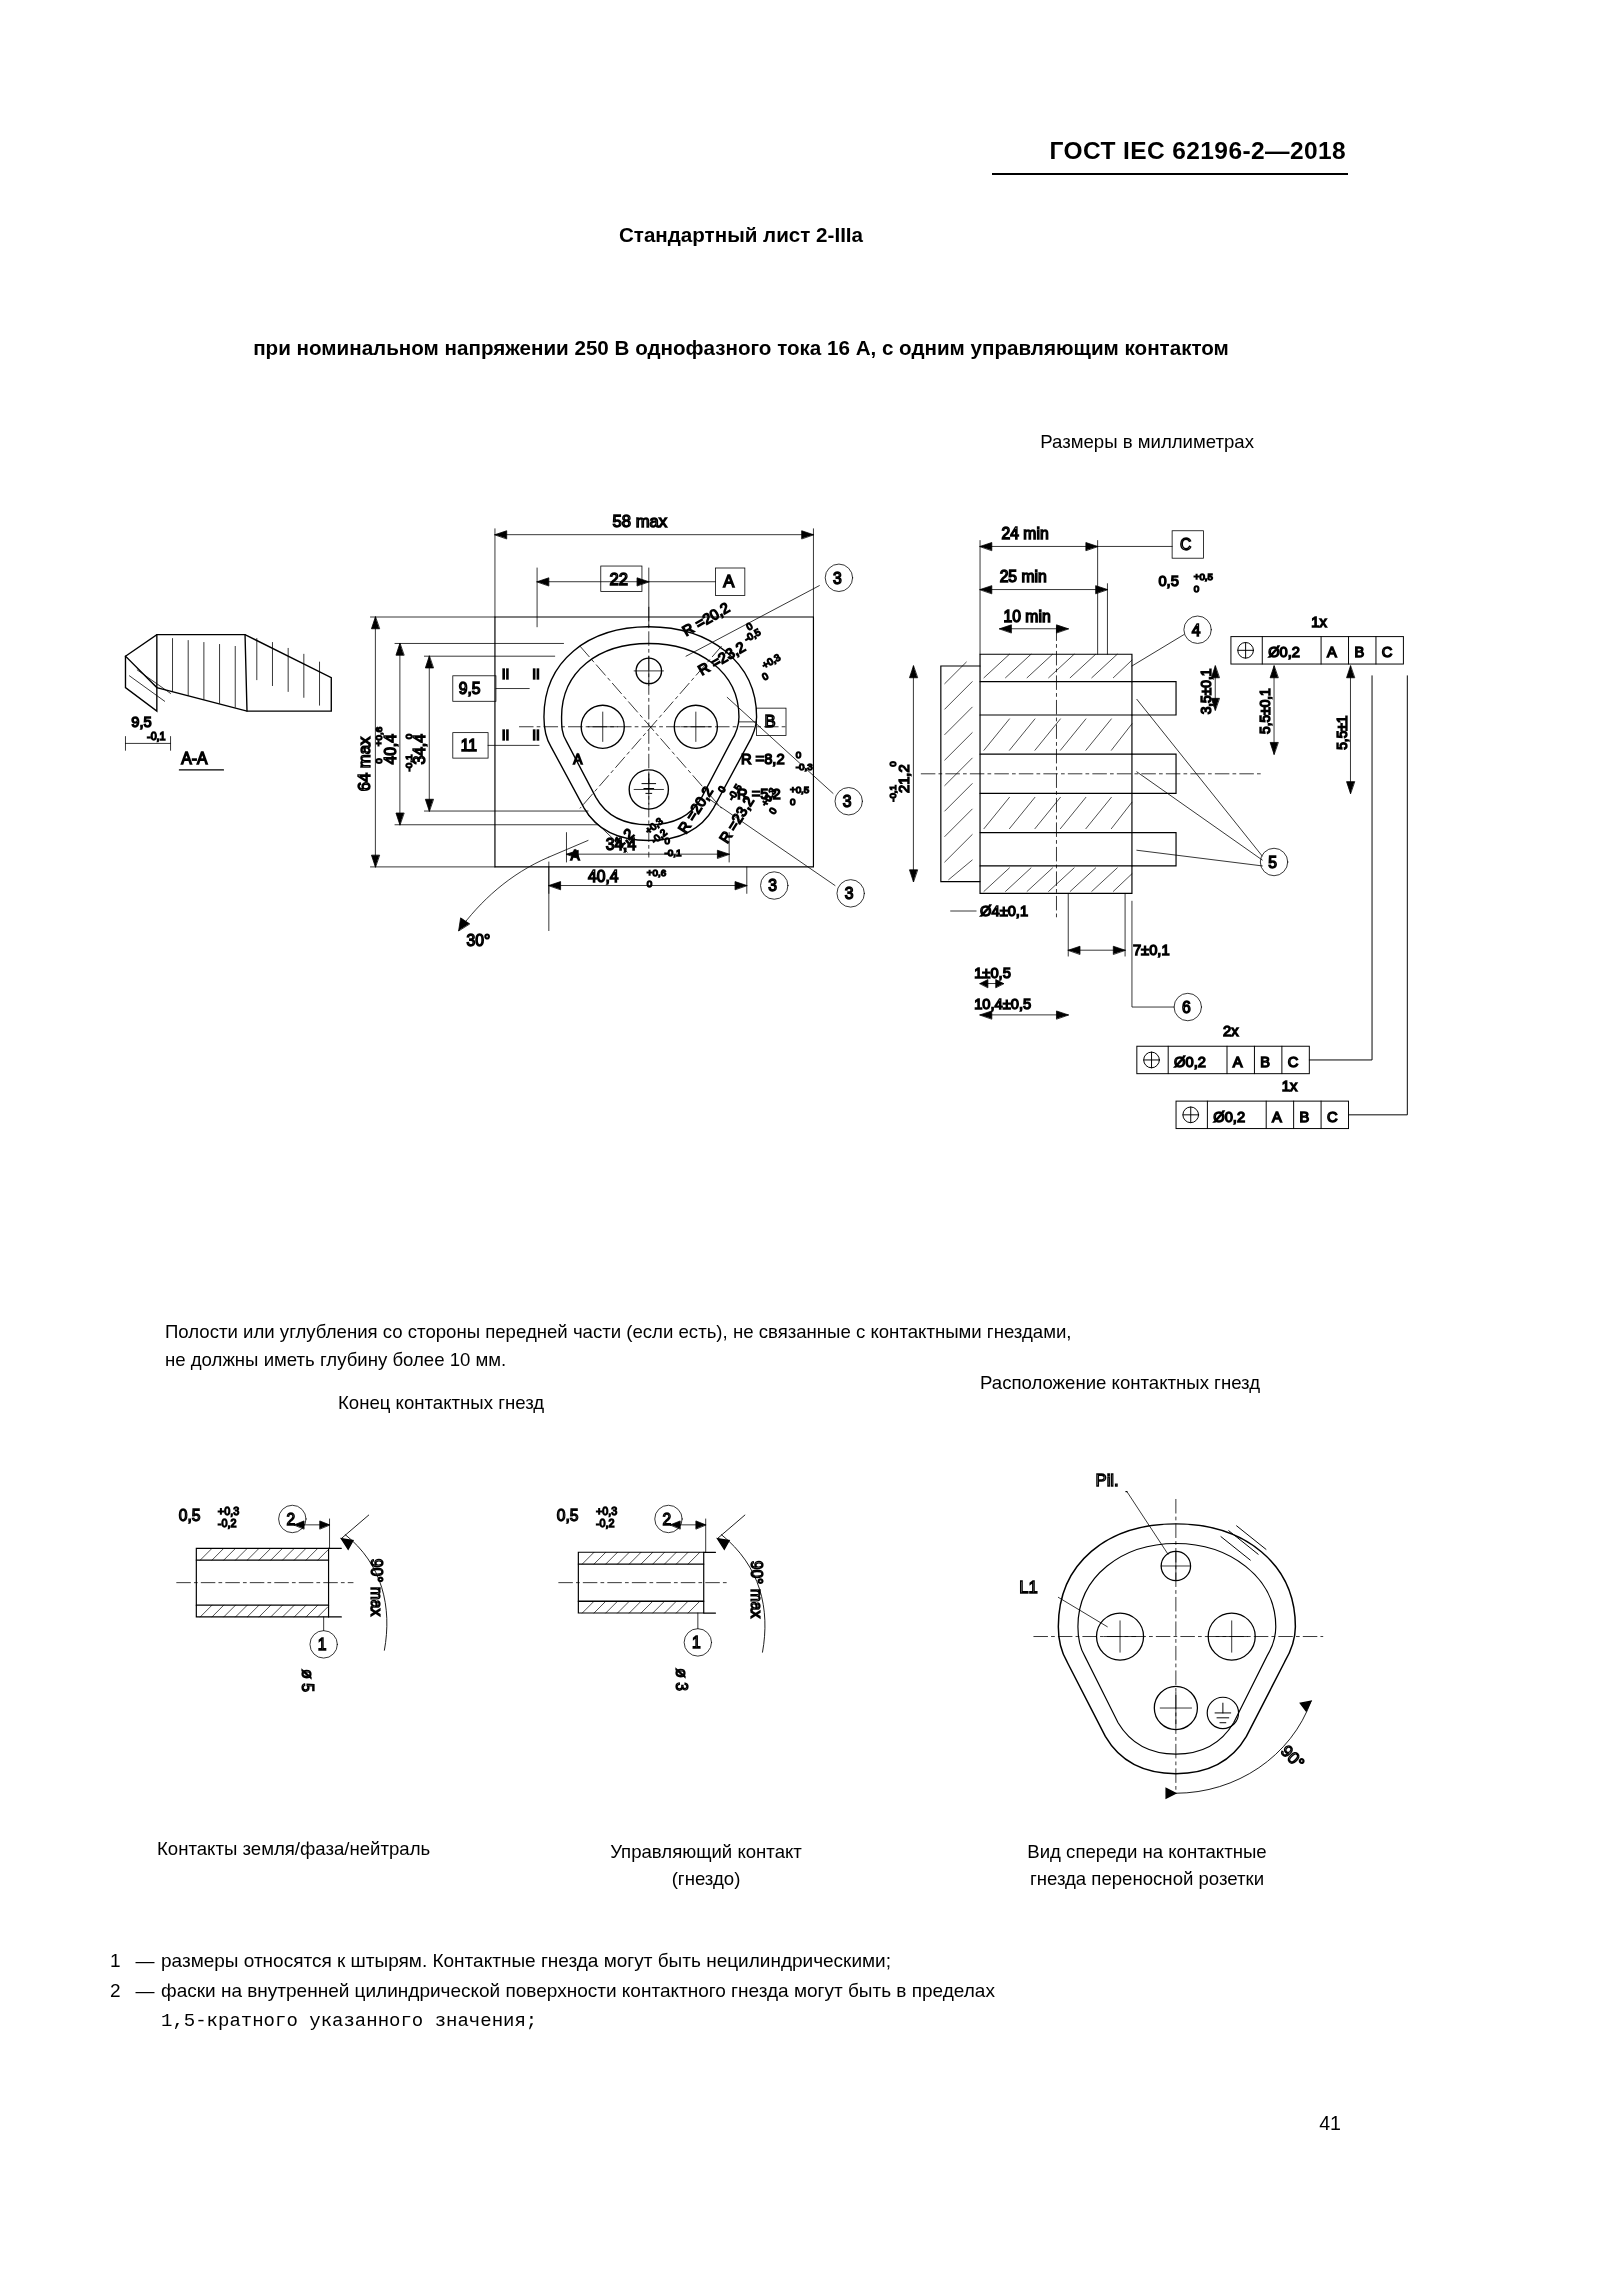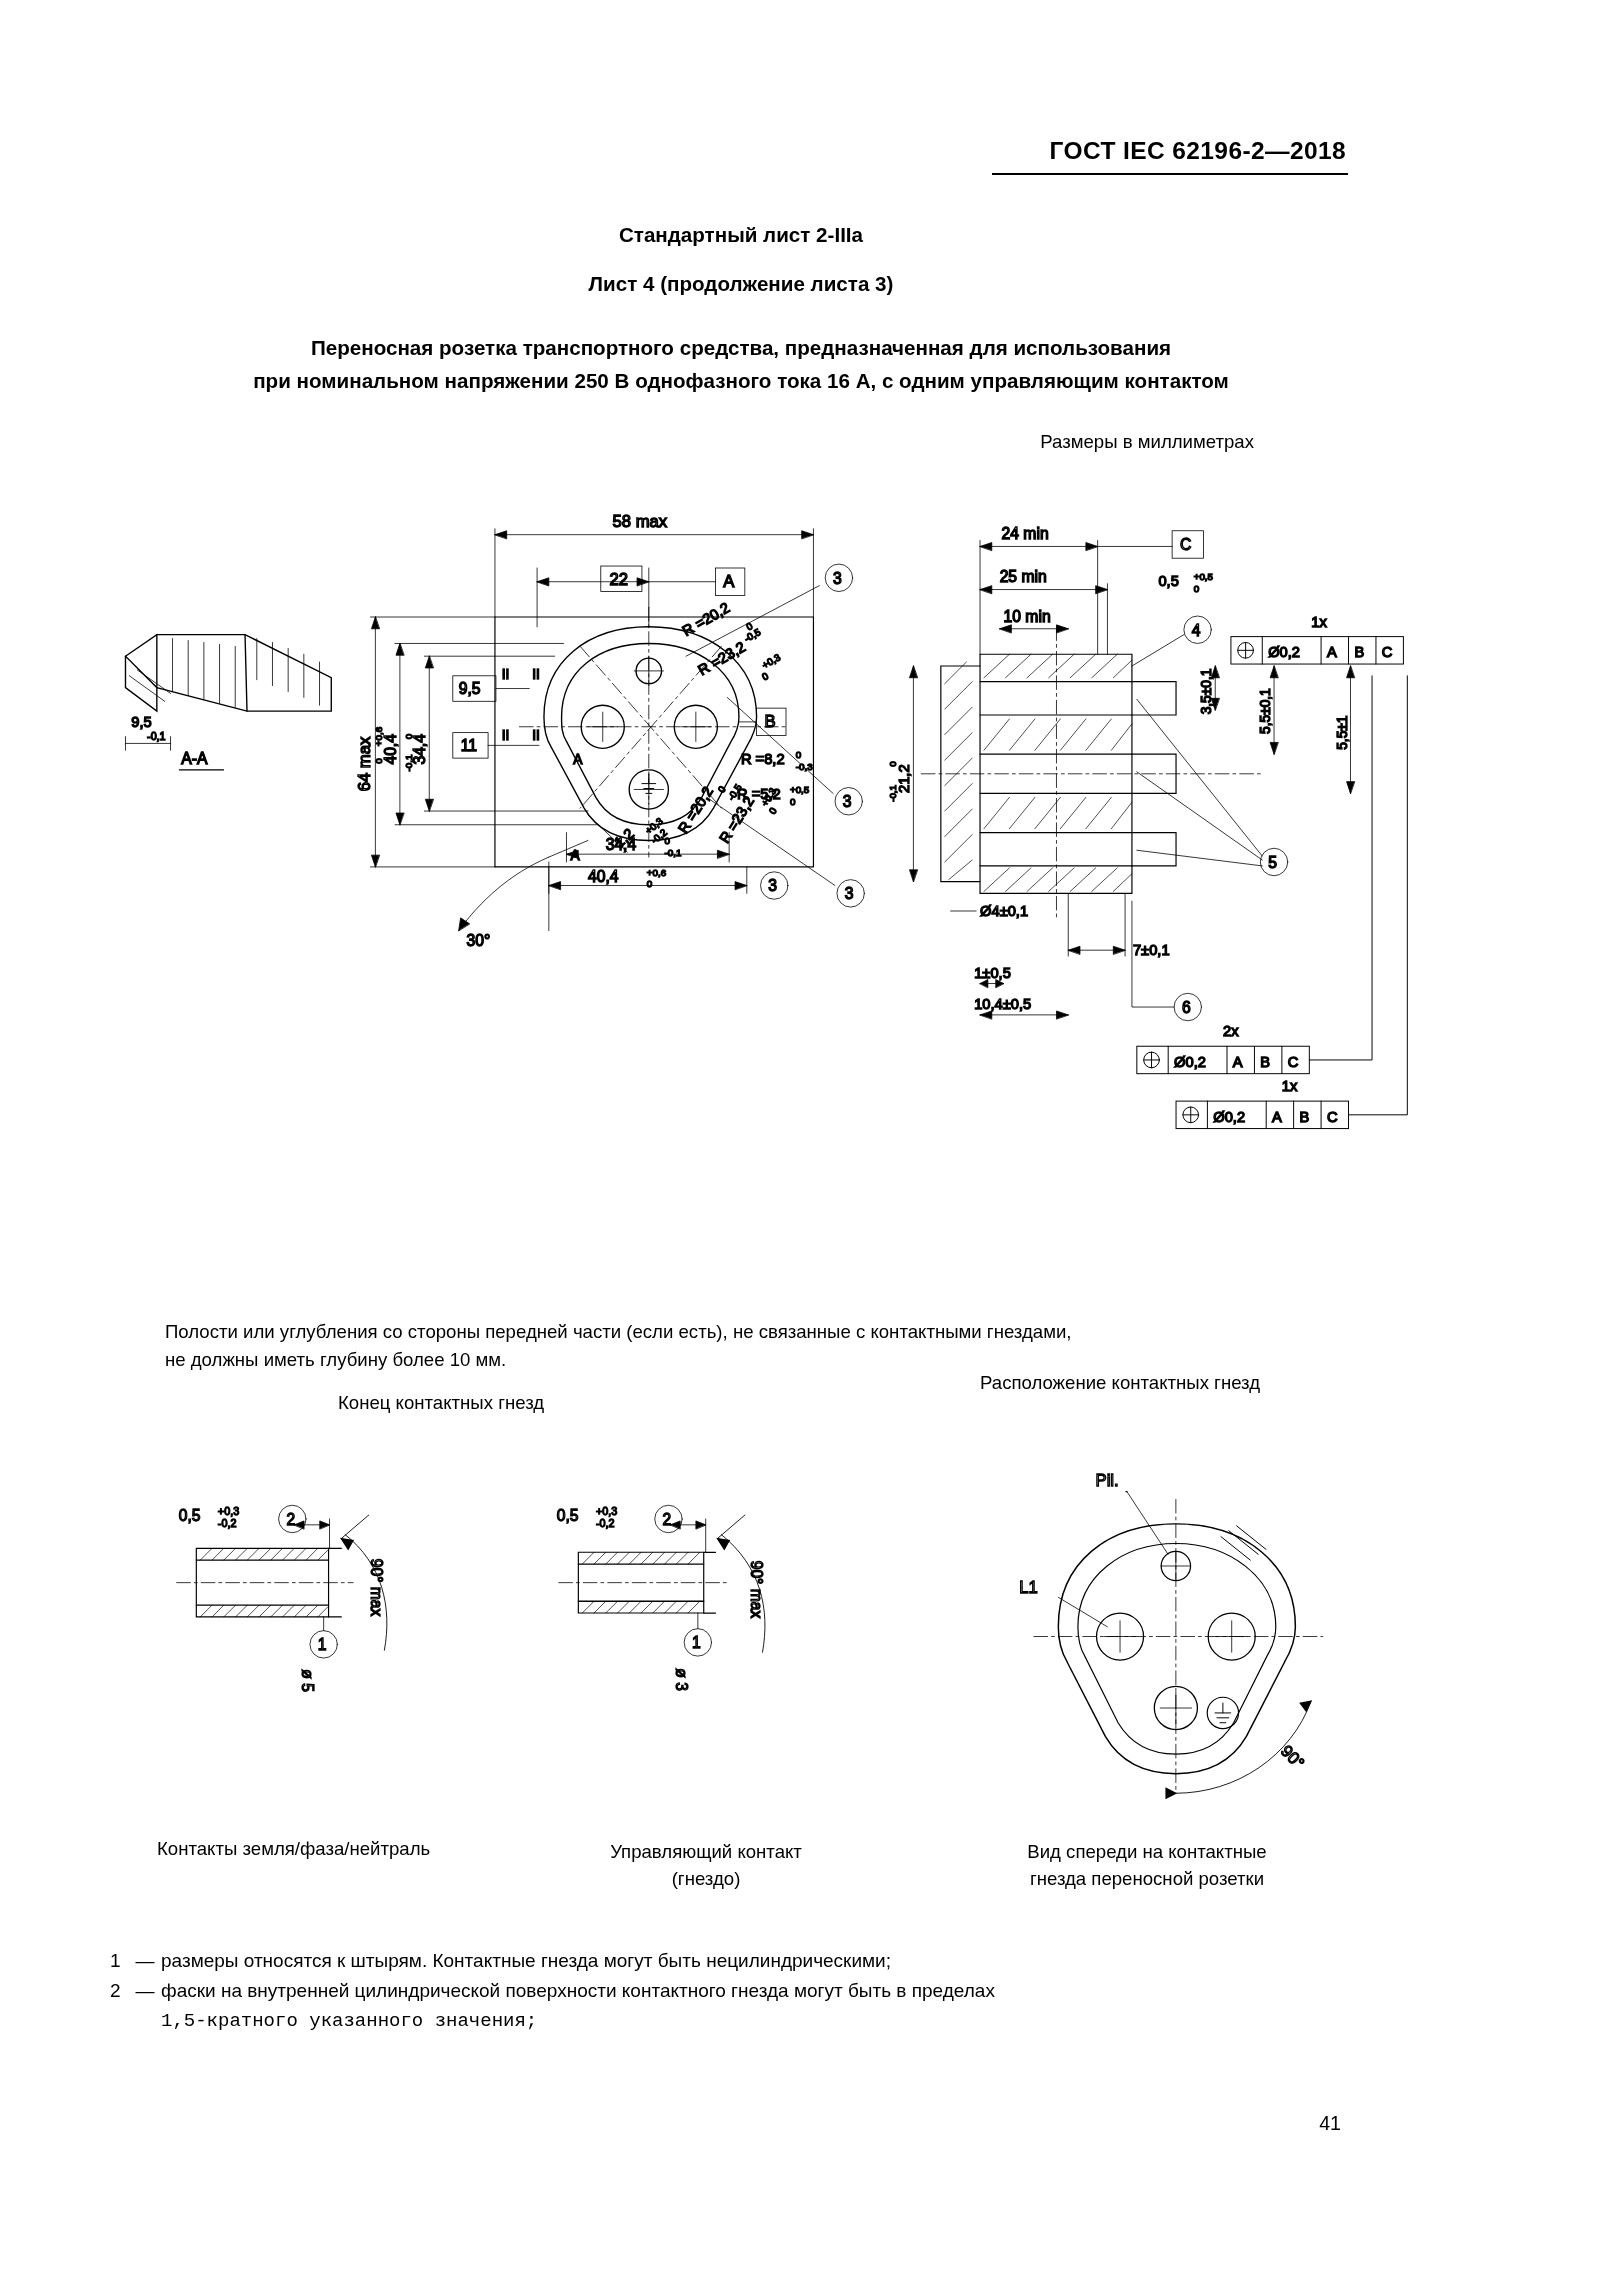--- a/index.html
+++ b/index.html
@@ -57,23 +57,21 @@
 </style>
 </head>
 <body>
 
 <div class="page">
 
   <div class="hdr-std">ГОСТ IEC 62196-2—2018</div>
   <div class="hdr-rule"></div>
 
   <div class="t-center title1">Стандартный лист 2-IIIa</div>
-  <div class="t-center title2">Лист 4 (продолжение листа 3)</div>
   <div class="t-center title3">
-    <div>Переносная розетка транспортного средства, предназначенная для использования</div>
     <div>при номинальном напряжении 250 В однофазного тока 16 А, с одним управляющим контактом</div>
   </div>
 
   <div class="dims-note">Размеры в миллиметрах</div>
 
   <div class="figwrap">
     <svg width="1621" height="833" viewBox="0 0 1654 850">
       <g fill="none" stroke="#000" stroke-width="1.4" stroke-linecap="round">
 
         <g>

